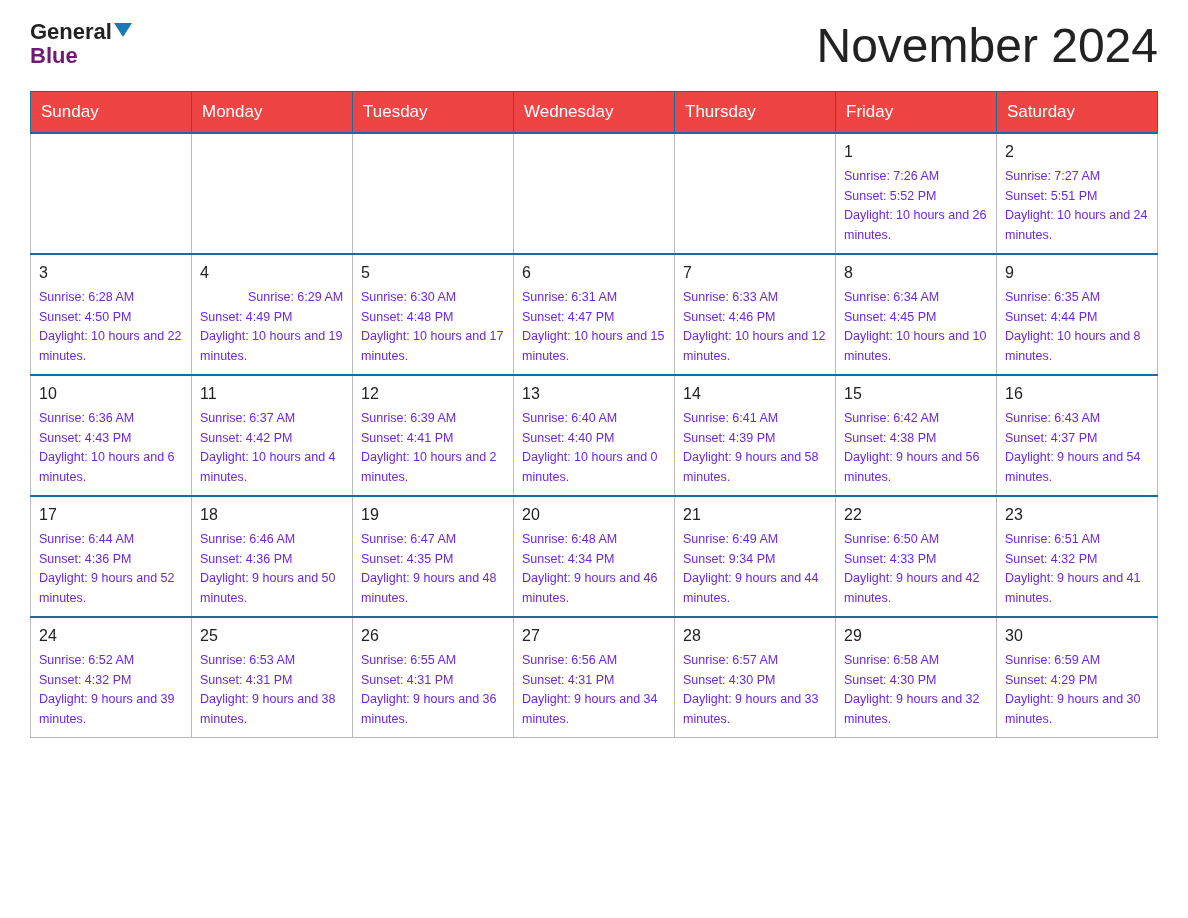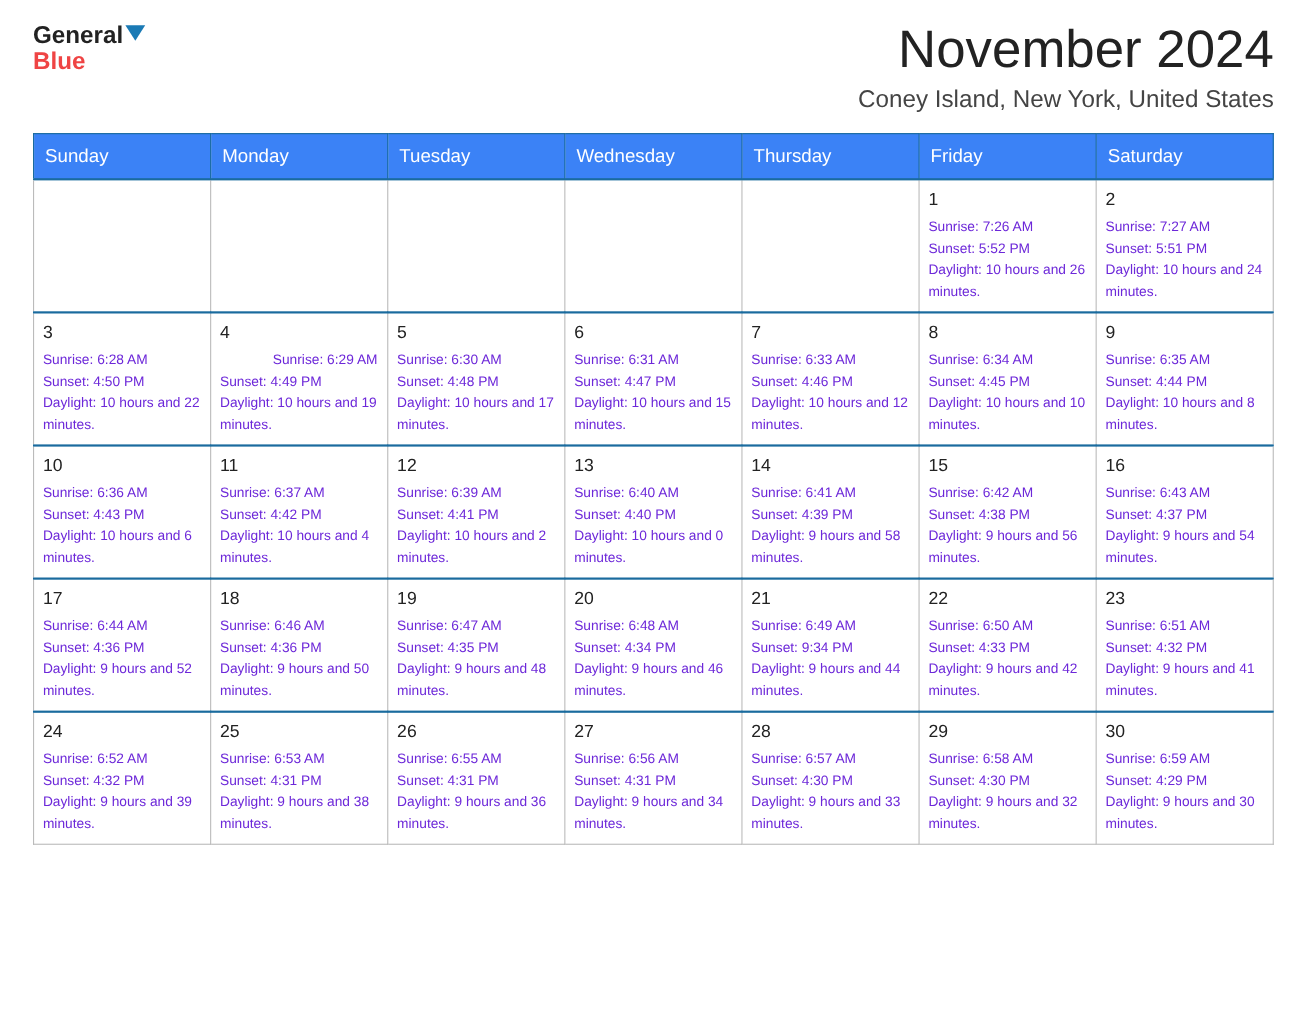--- a/index.html
+++ b/index.html
@@ -25,21 +25,21 @@
     .logo-text-general {
       font-size: 22px;
       font-weight: bold;
       color: #222;
       letter-spacing: 0;
       line-height: 1.1;
     }
     .logo-text-blue {
       font-size: 22px;
       font-weight: bold;
-      color: #ef4444;
+      color: #701a75;
       letter-spacing: 0;
       line-height: 1.1;
     }
     .logo-triangle {
       display: inline-block;
       width: 0;
       height: 0;
       border-left: 9px solid transparent;
       border-right: 9px solid transparent;
       border-top: 14px solid #1a7ab5;
@@ -62,21 +62,21 @@
       font-weight: 400;
       color: #444;
       margin-top: 4px;
     }
     .calendar {
       width: 100%;
       border-collapse: collapse;
       border: 1px solid #999;
     }
     .calendar thead tr th {
-      background: #3b82f6;
+      background: #ef4444;
       color: #fff;
       font-size: 17px;
       font-weight: 500;
       padding: 10px 10px;
       text-align: left;
       border: 1px solid #1a6b9e;
     }
     .calendar tbody tr td {
       vertical-align: top;
       padding: 6px 8px 8px 8px;
@@ -112,21 +112,20 @@
 <div class="header">
   <div class="logo">
     <div style="display:flex;align-items:center;">
       <span class="logo-text-general">General</span>
       <span class="logo-triangle"></span>
     </div>
     <span class="logo-text-blue">Blue</span>
   </div>
   <div class="title-block">
     <h1>November 2024</h1>
-    <h2>Coney Island, New York, United States</h2>
   </div>
 </div>
 
 <table class="calendar">
   <thead>
     <tr>
     <th>Sunday</th>
         <th>Monday</th>
         <th>Tuesday</th>
         <th>Wednesday</th>

